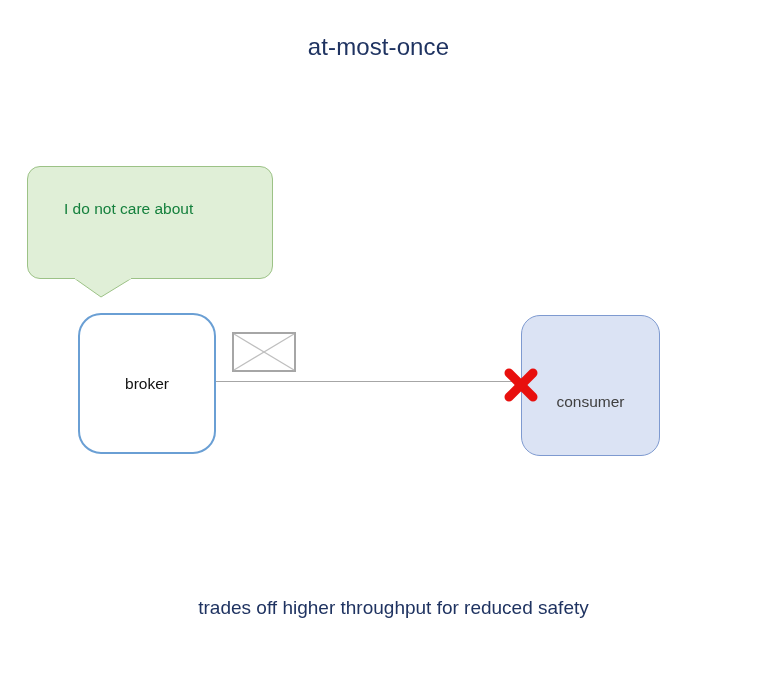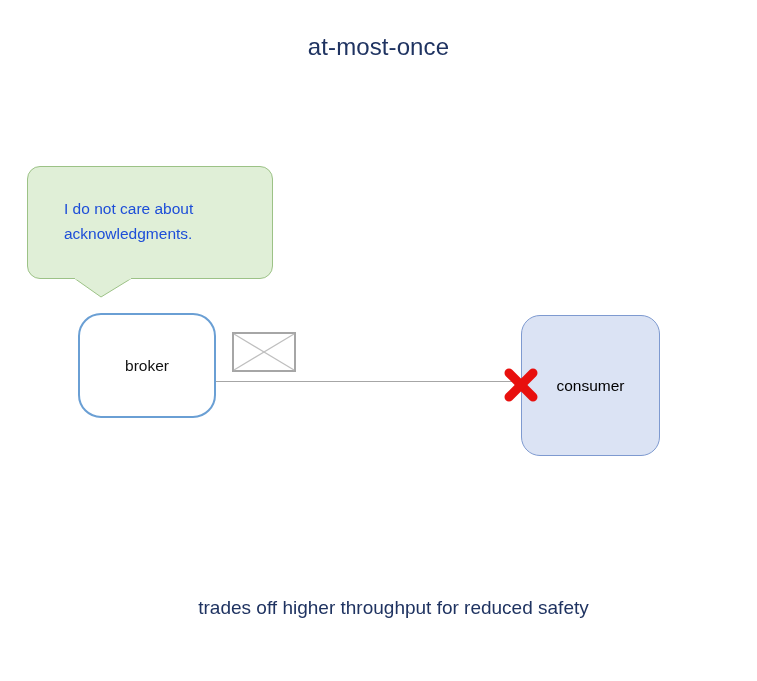--- a/index.html
+++ b/index.html
@@ -60,31 +60,31 @@
     width: 58px;
     height: 20px;
   }
   #callout-text {
     position: absolute;
     left: 37px;
     top: 30px;
     width: 200px;
     font-size: 15.5px;
     line-height: 25px;
-    color: #1d4ed8;
+    color: #15803d;
     text-align: left;
   }
 
   
   #broker-node {
     position: absolute;
     left: 78px;
     top: 313px;
     width: 138px;
-    height: 105px;
+    height: 141px;
     box-sizing: border-box;
     background: #ffffff;
     border: 2px solid #6a9fd4;
     border-radius: 23px;
   }
   #broker-label {
     position: absolute;
     left: 0;
     top: 0;
     width: 100%;
@@ -104,28 +104,28 @@
     width: 139px;
     height: 141px;
     box-sizing: border-box;
     background: #dbe3f4;
     border: 1px solid #7e9ad0;
     border-radius: 19px;
   }
   #consumer-label {
     position: absolute;
     left: 0;
-    top: 0;
+    top: 16px;
     width: 100%;
     height: 100%;
     display: flex;
     align-items: center;
     justify-content: center;
     font-size: 15.5px;
-    color: #000000;
+    color: #404040;
   }
 
   
   #connector {
     position: absolute;
     left: 216px;
     top: 381px;
     width: 305px;
     height: 1px;
     background: #a6a6a6;
@@ -171,21 +171,20 @@
   <div id="slide-title">at-most-once</div>
 
   <div id="callout">
     <div id="callout-body"></div>
     <svg id="callout-tail" viewBox="0 0 58 20" xmlns="http://www.w3.org/2000/svg">
       <polygon points="0,0 58,0 27,19" fill="#e0efd7" stroke="#9cc286" stroke-width="1"></polygon>
       <line x1="1" y1="0.5" x2="57" y2="0.5" stroke="#e0efd7" stroke-width="2"></line>
     </svg>
     <div id="callout-text">
       <div>I do not care about</div>
-      <div>acknowledgments.</div>
     </div>
   </div>
 
   <div id="connector"></div>
 
   <div id="broker-node">
     <div id="broker-label">broker</div>
   </div>
 
   <svg id="message-placeholder" viewBox="0 0 64 40" xmlns="http://www.w3.org/2000/svg">

